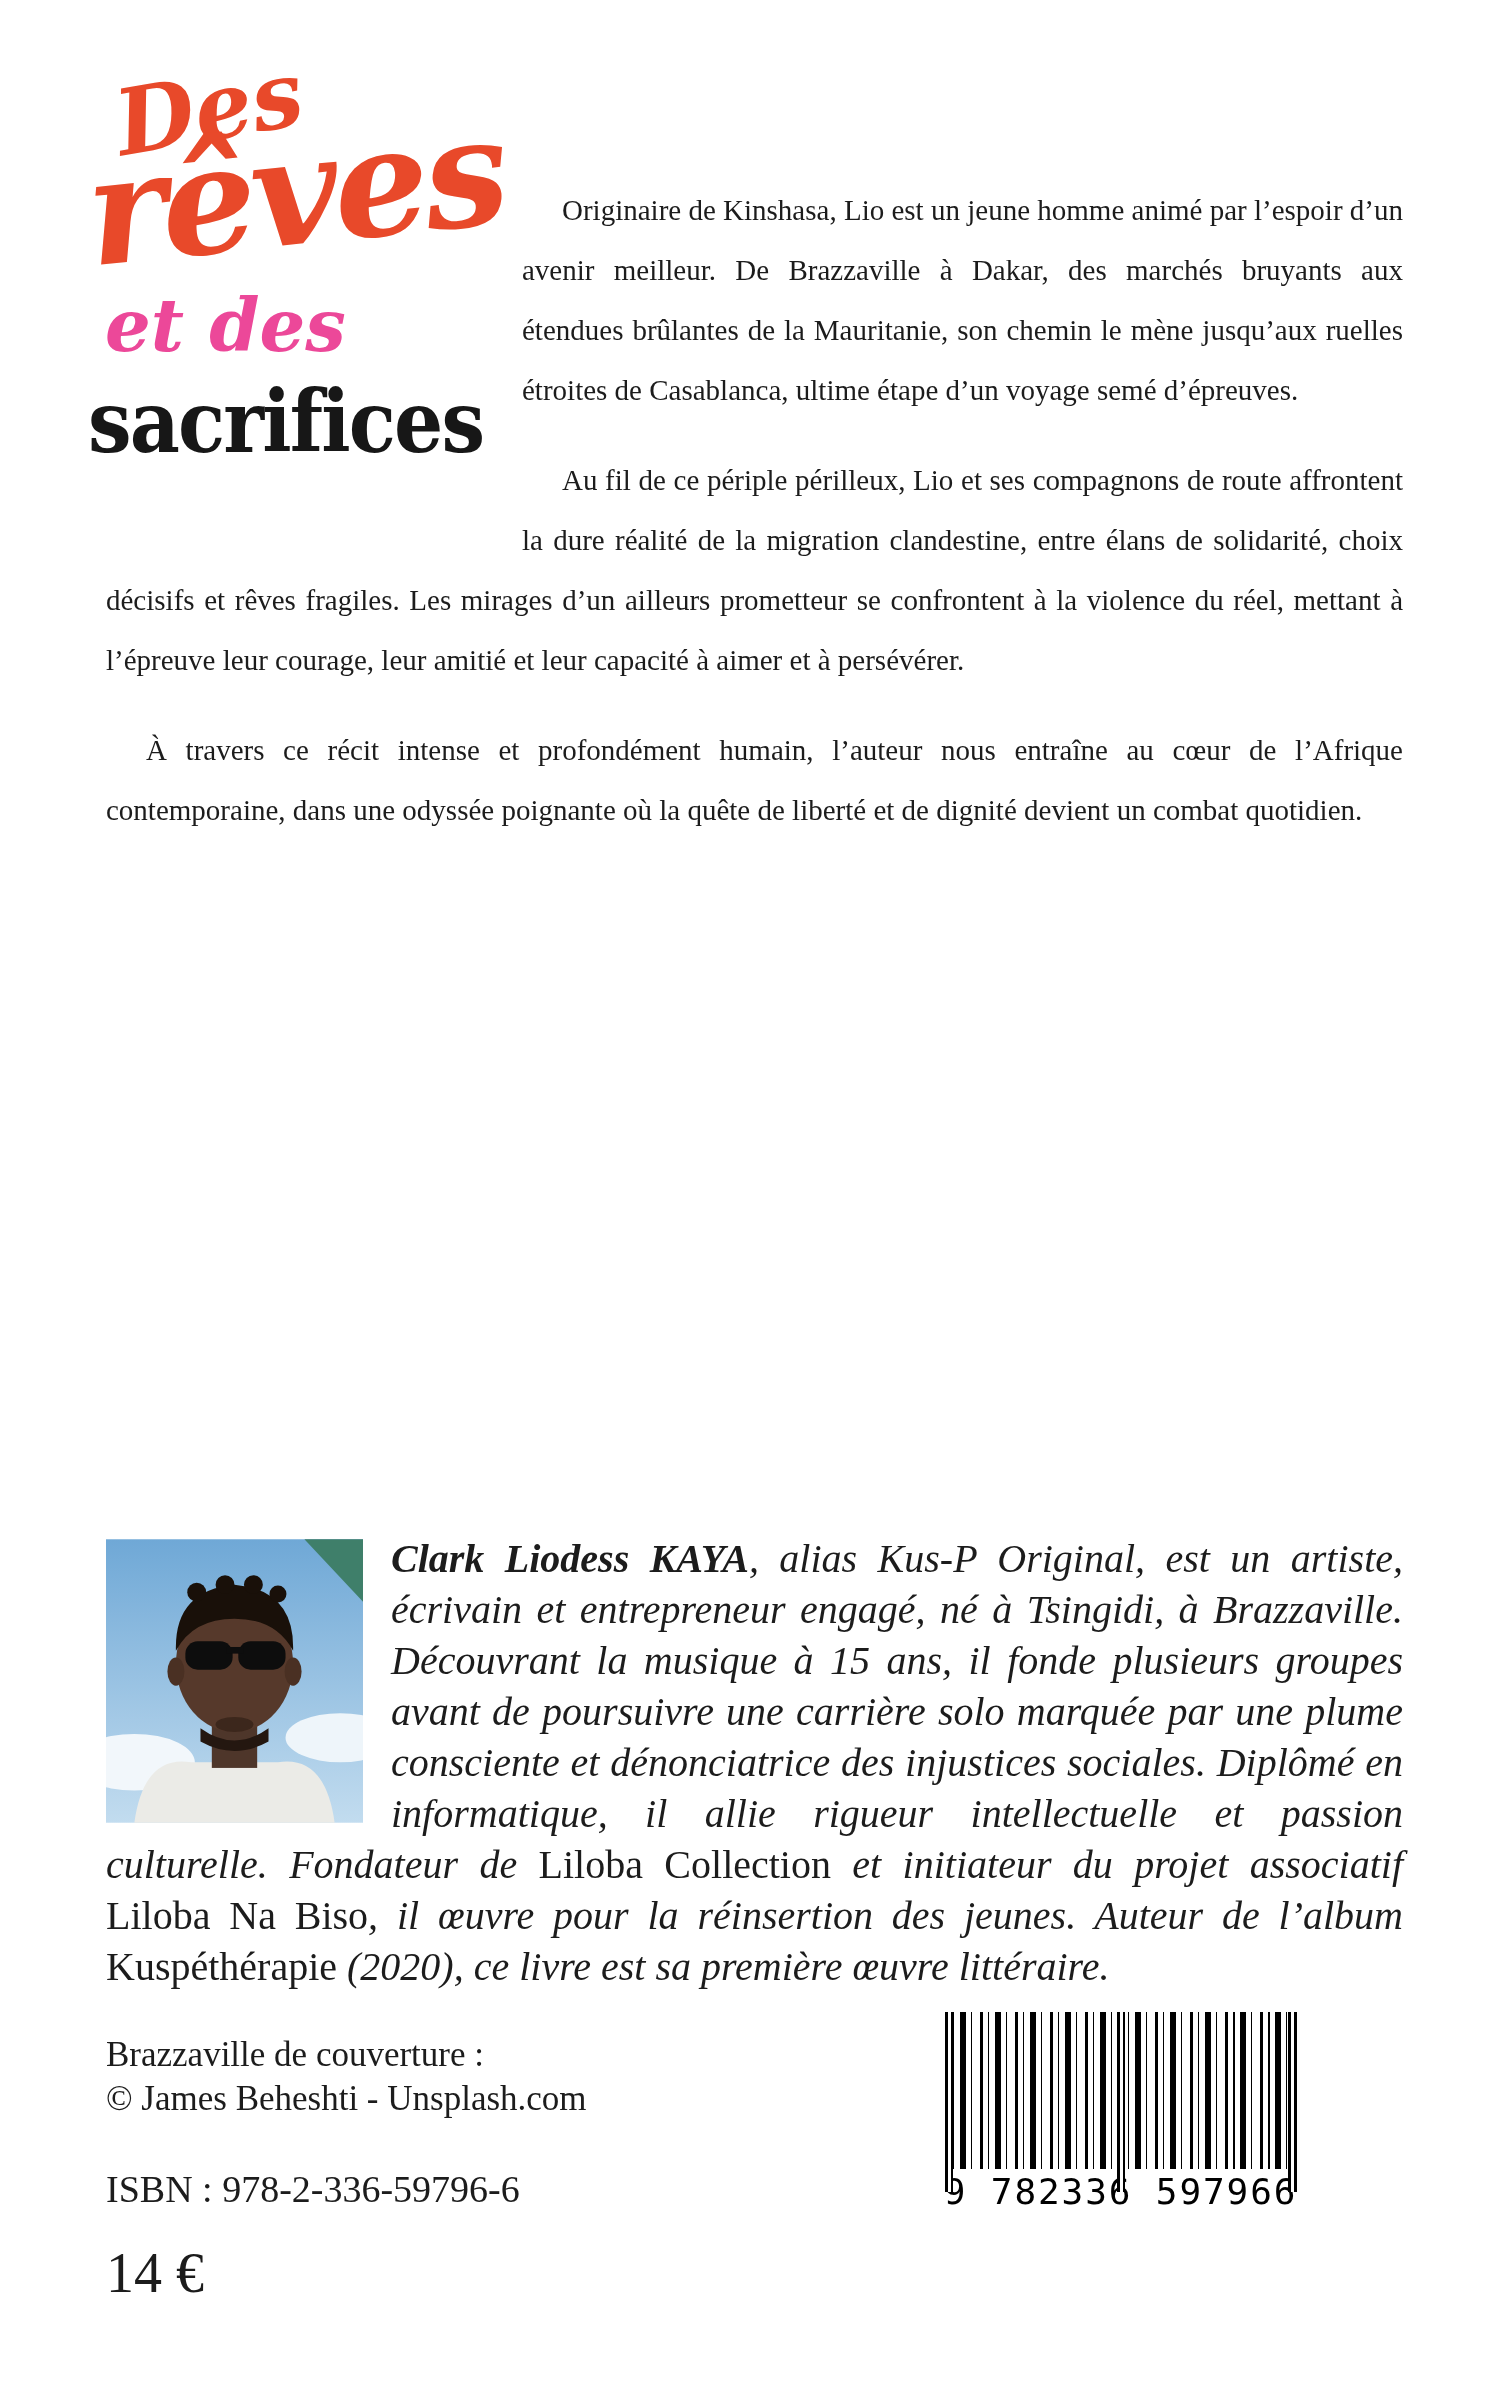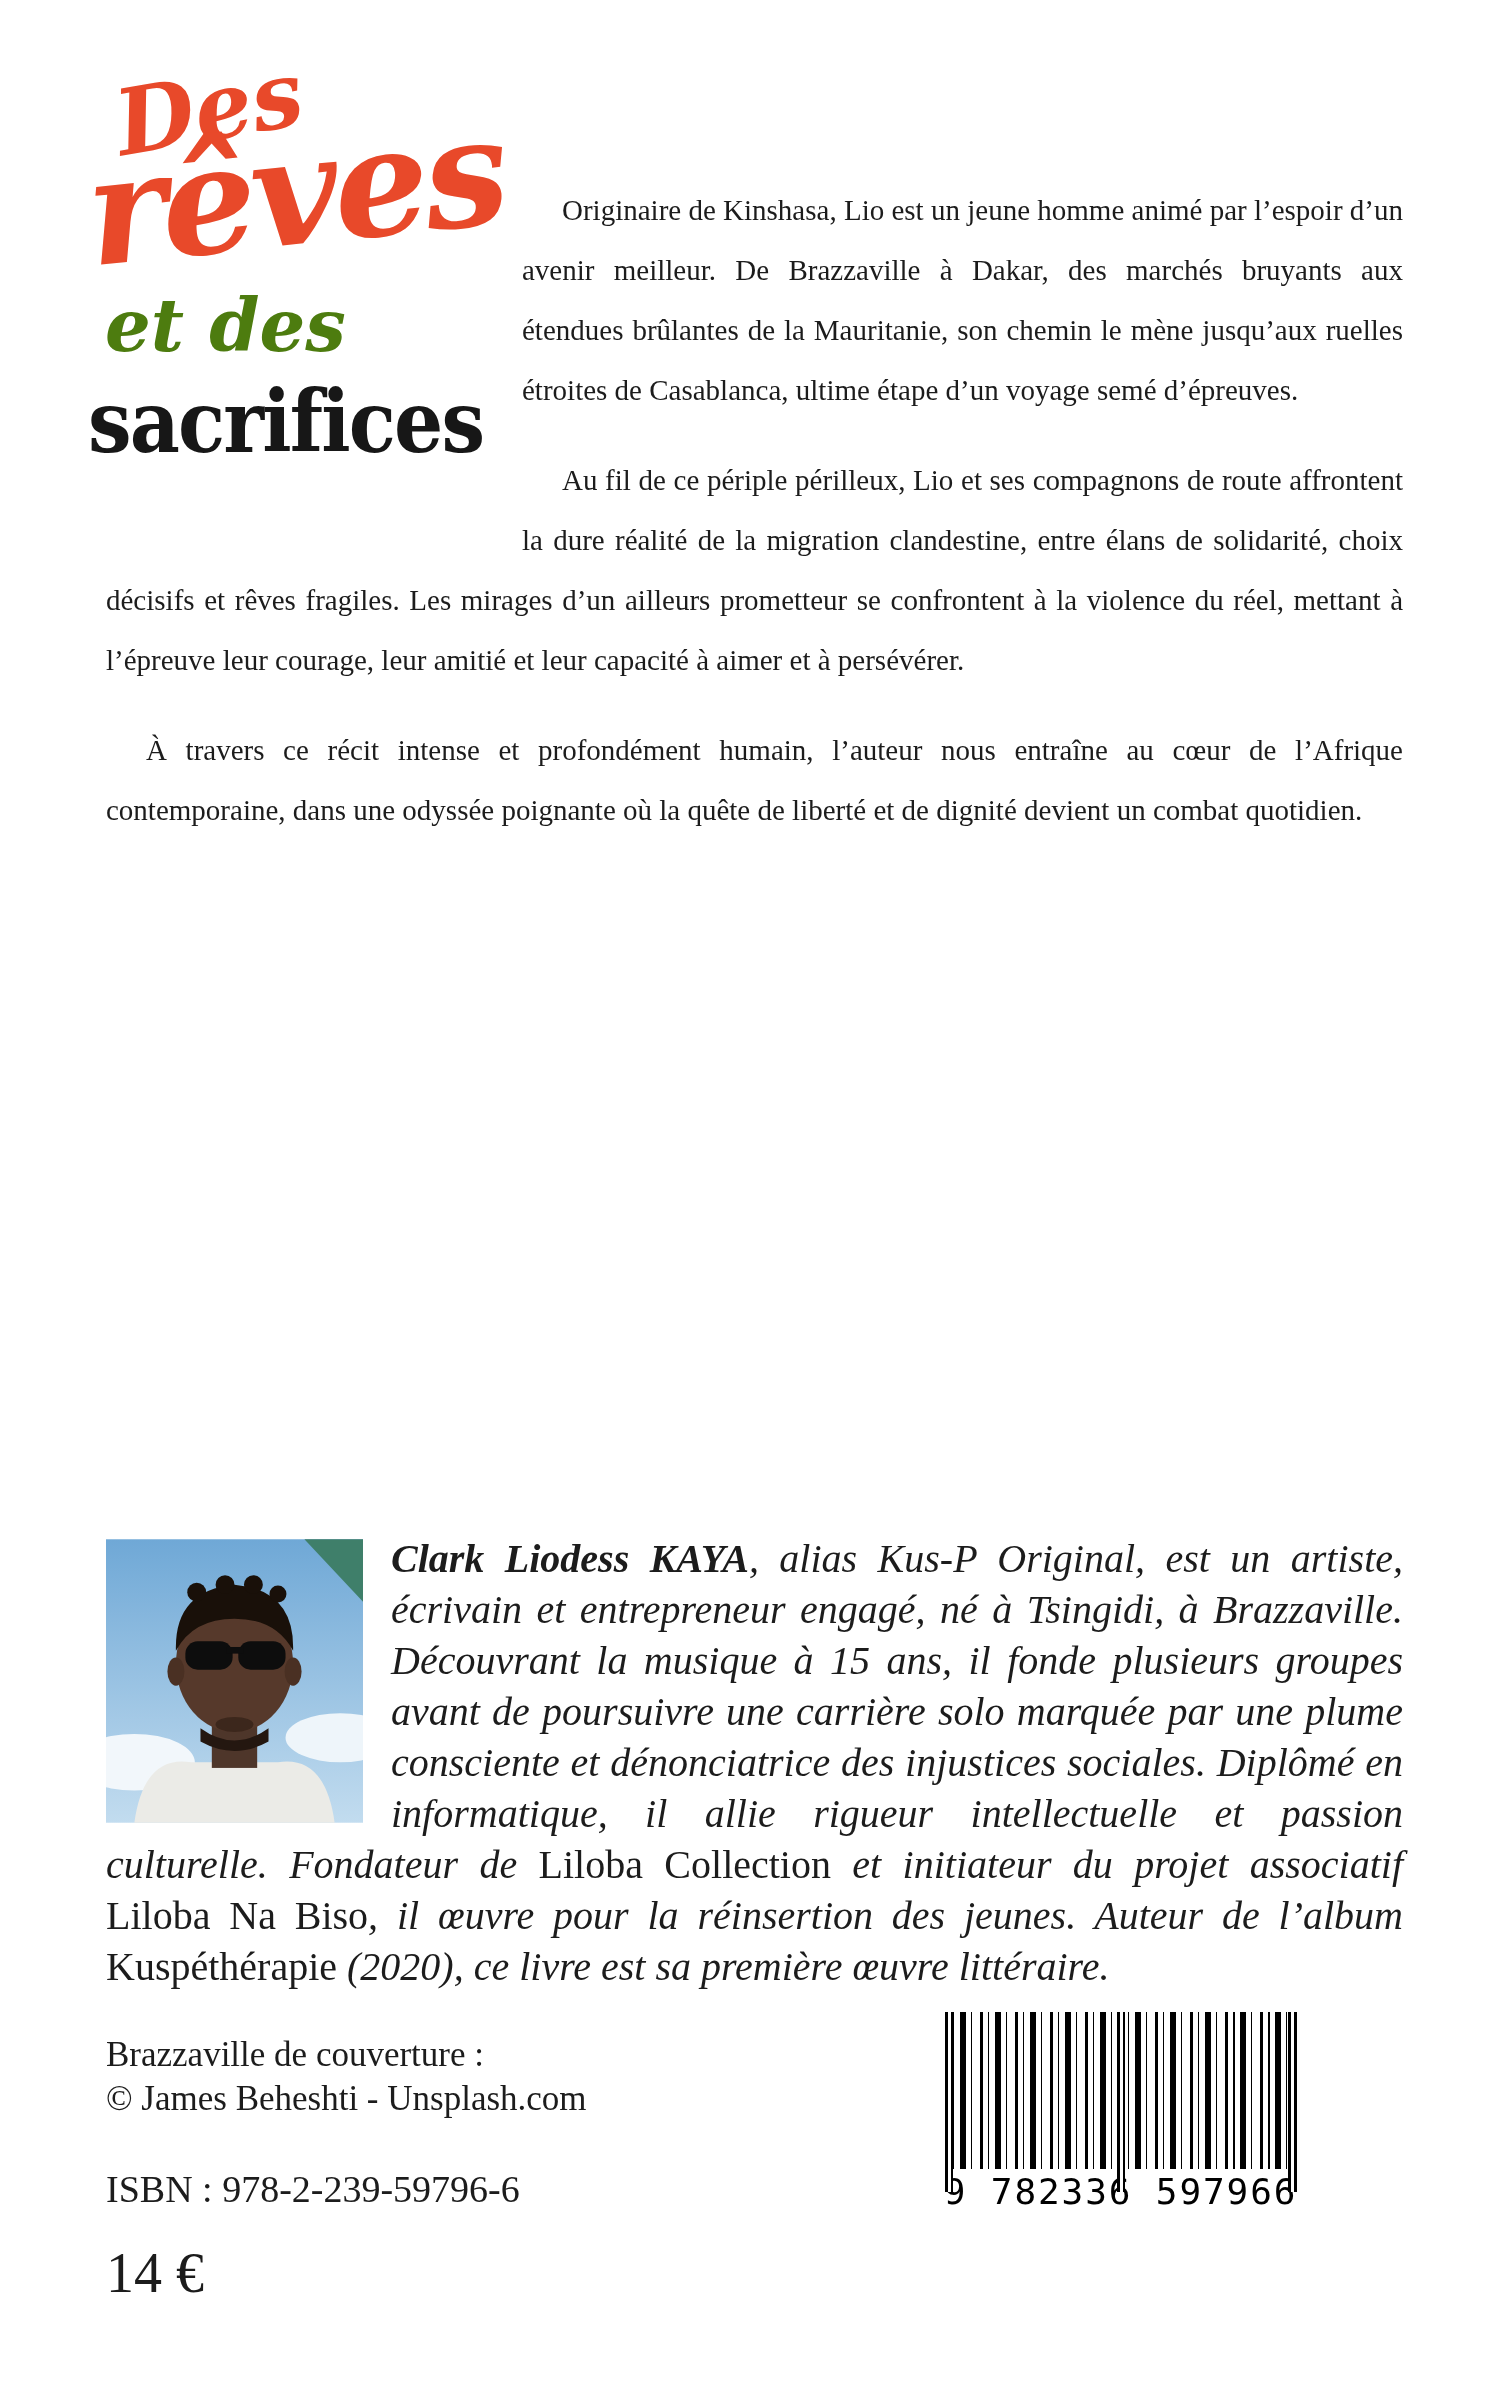--- a/index.html
+++ b/index.html
@@ -46,21 +46,21 @@
   .t-reves {
     top: 45px; left: -3.8px;
     font-size: 150px; font-weight: bold; font-style: italic;
     letter-spacing: -4.7px;
     color: #e8492a;
     transform: rotate(-6deg);
   }
   .t-etdes {
     top: 225px; left: 15px;
     font-size: 72px; font-weight: bold; font-style: italic;
-    color: #4d7c0f;
+    color: #ec4899;
   }
   .t-sacrifices {
     top: 314px; left: -1.9px;
     font-size: 79px; font-weight: bold;
     letter-spacing: -1.9px;
     color: #171717;
     transform: scale(0.98, 1.08);
     transform-origin: left top;
   }
 
@@ -204,21 +204,21 @@
       <path d="M100 200 Q136 226 172 200 L172 214 Q136 234 100 214 Z" fill="#241710"></path>
     </svg>
     <span class="bio-name">Clark Liodess KAYA</span><span>, alias Kus-P Original, est un artiste, écrivain et entrepreneur engagé, né à Tsingidi, à Brazzaville. Découvrant la musique à 15 ans, il fonde plusieurs groupes avant de poursuivre une carrière solo marquée par une plume consciente et dénonciatrice des injustices sociales. Diplômé en informatique, il allie rigueur intellectuelle et passion culturelle. Fondateur de </span><span class="roman">Liloba Collection</span><span> et initiateur du projet associatif </span><span class="roman">Liloba Na Biso</span><span>, il œuvre pour la réinsertion des jeunes. Auteur de l’album </span><span class="roman">Kuspéthérapie</span><span> (2020), ce livre est sa première œuvre littéraire.</span>
   </div>
 
   <div class="illustration-credit">
     <div>Brazzaville de couverture :</div>
     <div>© James Beheshti - Unsplash.com</div>
   </div>
 
-  <div class="isbn">ISBN : 978-2-239-59796-6</div>
+  <div class="isbn">ISBN : 978-2-336-59796-6</div>
   <div class="price">14 €</div>
 
   <div class="barcode">
     <div class="barcode-bars">
       <div class="guard guard-left"></div>
       <div class="guard guard-center"></div>
       <div class="guard guard-right"></div>
     </div>
     <div class="barcode-number">9 782336 597966</div>
   </div>

